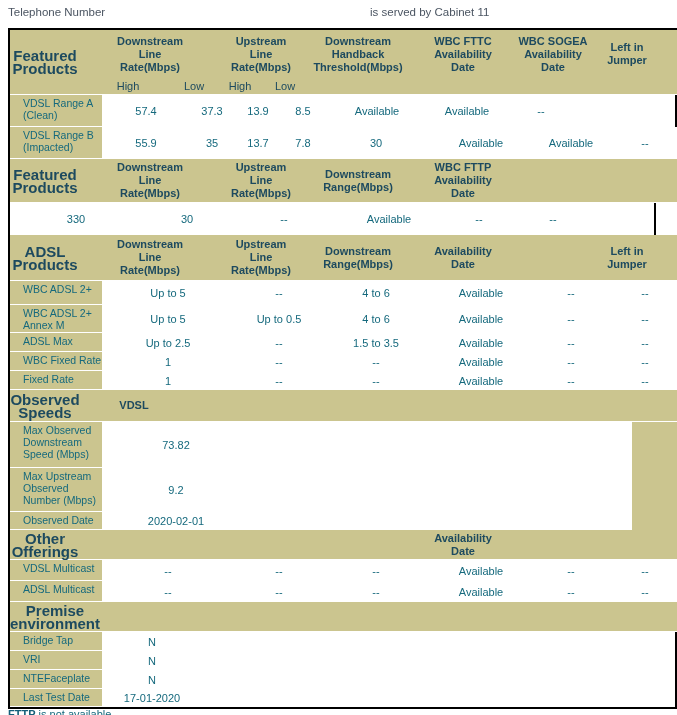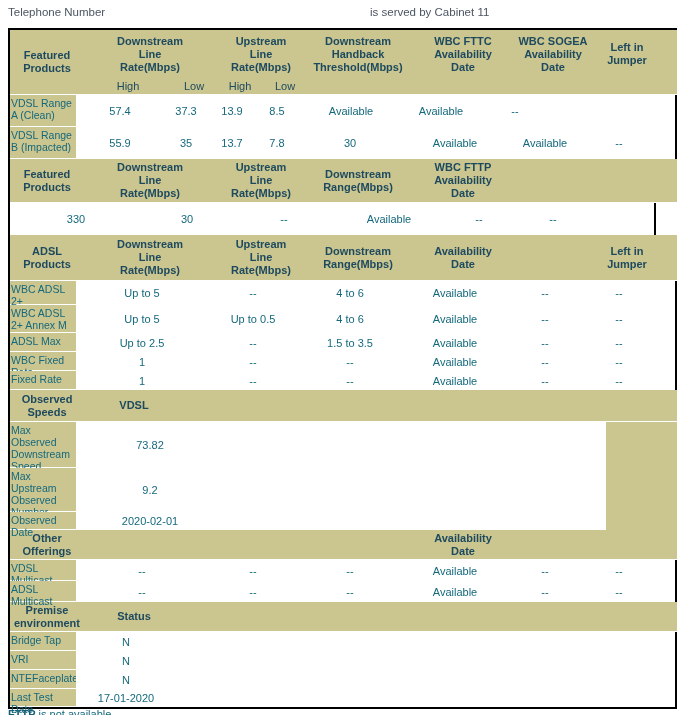--- a/index.html
+++ b/index.html
@@ -8,32 +8,32 @@
     font-family:"Liberation Sans","DejaVu Sans",sans-serif;
   }
   .toptext{position:absolute;top:6px;font-size:11.5px;color:#4b5562;}
   #tel{left:8px;}
   #cab{left:370px;}
 
   #tbl{position:absolute;left:8px;top:28px;width:669px;
        border:2px solid #000;border-right:none;box-sizing:border-box;background:#fff;}
 
   .band{background:#cbc58f;border-bottom:1px solid #fff;display:flex;box-sizing:border-box;}
-  .bt{width:74px;display:flex;align-items:center;justify-content:center;text-align:center;
-      font-weight:bold;color:#1d4a5f;font-size:11px;line-height:13px;flex-shrink:0;}
+  .bt{width:74px;display:flex;align-items:center;text-align:center;
+      font-weight:bold;color:#1d4a5f;font-size:15px;line-height:13px;flex-shrink:0;}
   .hc{display:flex;align-items:center;justify-content:center;text-align:center;
       font-weight:bold;color:#1d4a5f;font-size:11px;line-height:13px;flex-shrink:0;}
   .hc>span{display:block;}
   .sh{display:flex;align-items:center;justify-content:center;color:#1d4a5f;font-size:11px;flex-shrink:0;}
   .bmain{flex:1;display:flex;flex-direction:column;}
   .brow{display:flex;}
 
   .drow{display:flex;box-sizing:border-box;}
-  .lbl{width:66px;background:#cbc58f;color:#15697d;font-size:10.5px;line-height:12px;
-       padding:2px 0 0 1px;border-bottom:1px solid #fff;box-sizing:border-box;flex-shrink:0;}
+  .lbl{width:92px;background:#cbc58f;color:#15697d;font-size:10.5px;line-height:12px;
+       padding:2px 0 0 13px;border-bottom:1px solid #fff;box-sizing:border-box;flex-shrink:0;}
   .dw{display:flex;background:#fff;border-right:2px solid #000;box-sizing:border-box;}
   .dwf{width:646px;}
   .dwo{width:506px;border-right:none;margin-left:24px;}
   .kfill{flex:1;background:#cbc58f;}
   .c{display:flex;align-items:center;justify-content:center;color:#15697d;font-size:11px;
      text-align:center;flex-shrink:0;}
 
   .w88{width:88px}.w44{width:44px}.w48{width:48px}.w42{width:42px}.w104{width:104px}
   .w106{width:106px}.w74{width:74px}.w132{width:132px}.w90{width:90px}.w100{width:100px}
   .h65{height:65px}.h49{height:49px}.h16{height:16px}.h32{height:32px}.h44{height:44px}
@@ -290,23 +290,20 @@
       <div class="c w106">Available</div>
       <div class="c w74">--</div>
       <div class="c w74">--</div>
     </div>
   </div>
 
   <div class="band h30">
     <div class="bt">
         <span>Premise environment</span>
       </div>
-    <div class="hc w100">
-        <span>Status</span>
-      </div>
   </div>
 
   <div class="drow h19">
     <div class="lbl">Bridge Tap</div>
     <div class="dw dwf">
       <div class="c w100">N</div>
     </div>
   </div>
 
   <div class="drow h19">

